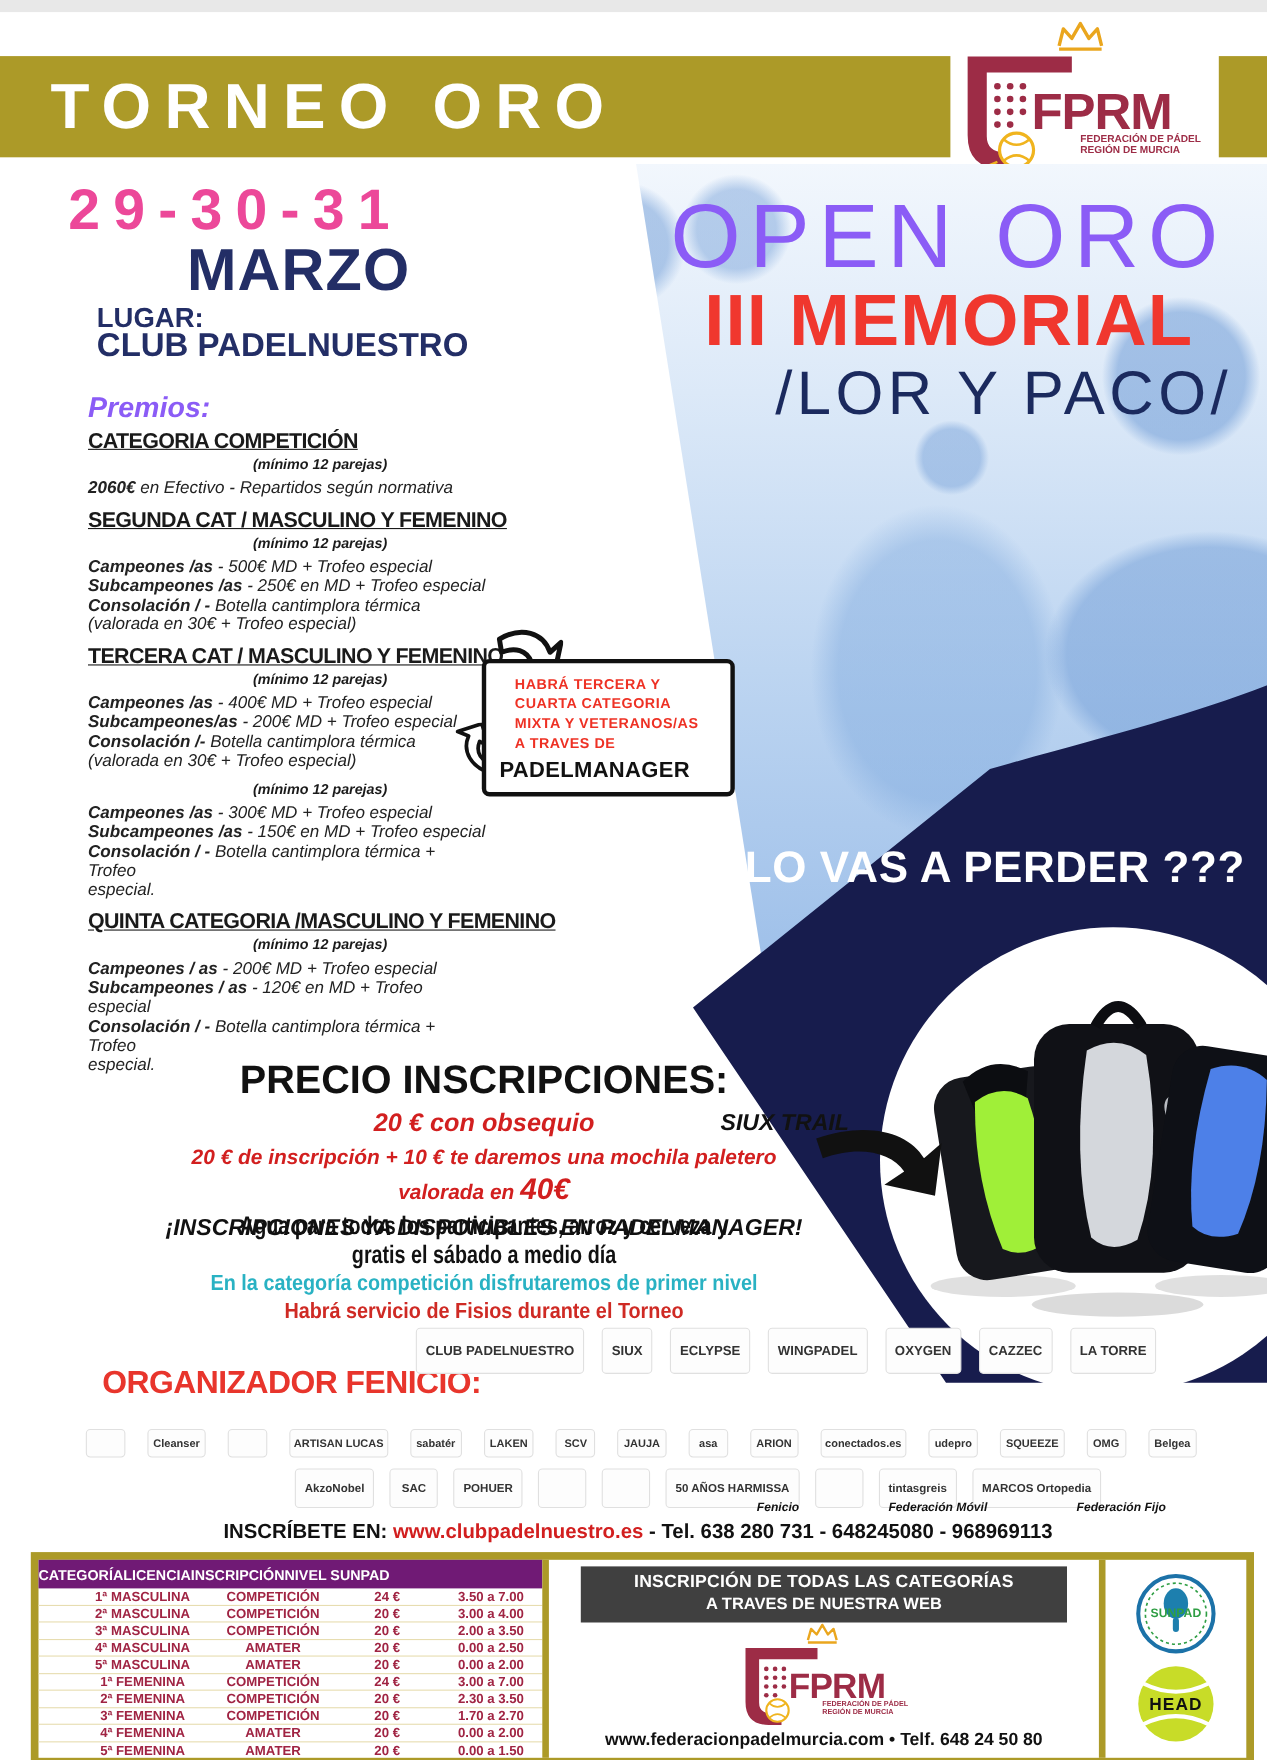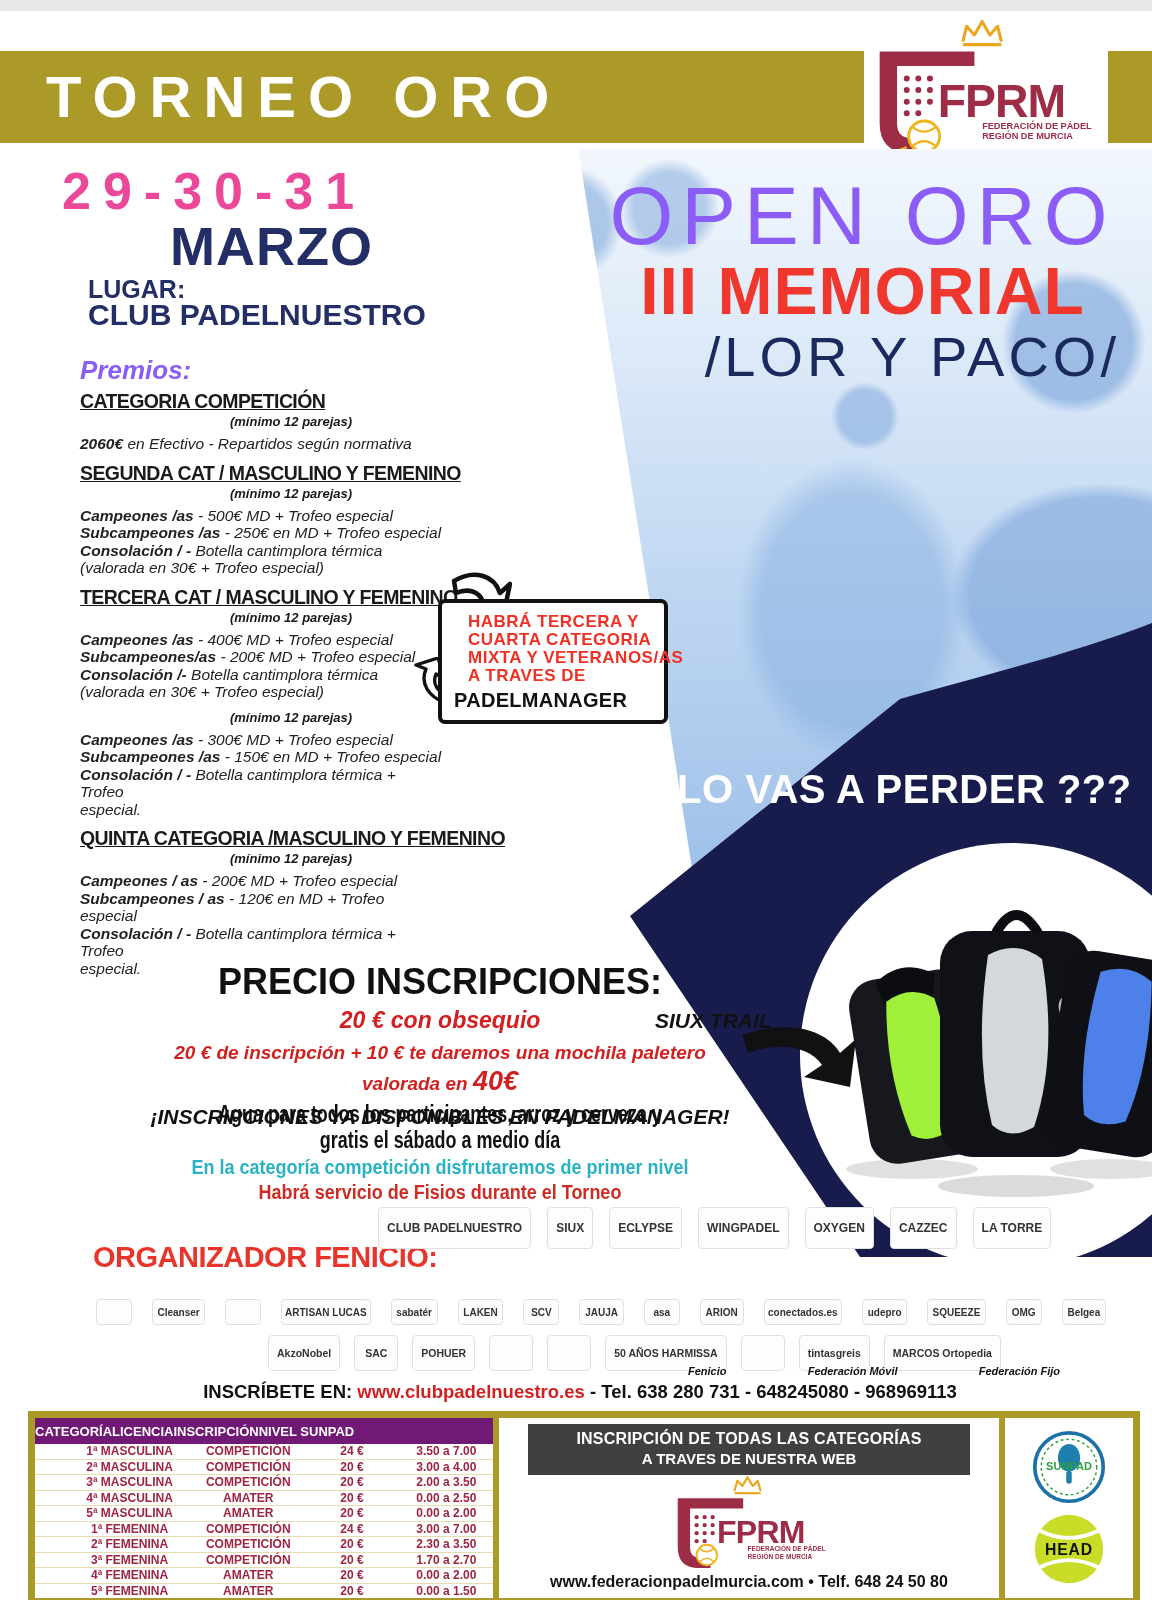--- a/index.html
+++ b/index.html
@@ -40,21 +40,21 @@
   .premios{left:80px;top:344px;width:362px;color:#1a1a1a;}
   .premios-title{color:#8b5cf6;font-size:26px;font-weight:bold;font-style:italic;margin-bottom:4px;}
   .psec{margin-bottom:9px;}
   .phead{font-size:19.5px;font-weight:bold;letter-spacing:-0.6px;text-decoration:underline;white-space:nowrap;}
   .pnote{font-size:13px;font-weight:bold;font-style:italic;padding-left:60px;text-align:center;margin:1px 0 6px;}
   .pline{font-size:15.5px;font-style:italic;line-height:17.5px;color:#222;}
   .pline b{font-style:italic;}
 
   
   .notice{left:438px;top:588px;width:230px;box-sizing:border-box;border:4px solid #111;border-radius:7px;background:#fff;padding:10px 12px 8px;z-index:6;}
-  .nline{color:#ee3124;font-size:17px;font-weight:bold;letter-spacing:.5px;line-height:18px;white-space:nowrap;padding-left:14px;}
+  .nline{color:#ee3124;font-size:13px;font-weight:bold;letter-spacing:.5px;line-height:18px;white-space:nowrap;padding-left:14px;}
   .nplat{color:#111;font-size:20px;font-weight:bold;margin-top:4px;letter-spacing:.3px;}
 
   
   .wedge{left:0;top:0;width:1152px;height:1600px;pointer-events:none;}
   .tagline{left:600px;top:756px;width:545px;text-align:center;font-size:40px;font-weight:bold;color:#fff;letter-spacing:.5px;z-index:5;white-space:nowrap;}
 
   
   .precio{left:120px;top:950px;width:640px;text-align:center;z-index:4;}
   .precio-title{font-size:36px;font-weight:bold;color:#111;letter-spacing:0;}
   .p-red1{font-size:23px;font-weight:bold;font-style:italic;color:#d21f1f;margin-top:4px;}
@@ -67,21 +67,21 @@
   
   .extras{left:120px;top:1090px;width:640px;text-align:center;z-index:4;}
   .agua{font-size:23px;font-weight:bold;color:#111;line-height:26px;transform:scaleX(.78);transform-origin:center;}
   .teal{font-size:20px;font-weight:bold;color:#29b2c3;margin-top:3px;transform:scaleX(.9);transform-origin:center;}
   .fisios{font-size:20px;font-weight:bold;color:#cf2a24;margin-top:2px;transform:scaleX(.9);transform-origin:center;}
 
   
   .organizador{left:93px;top:1230px;font-size:29px;font-weight:bold;color:#e8352c;letter-spacing:-0.5px;}
   .sprow{display:flex;align-items:center;flex-wrap:nowrap;}
   .sprow1{left:378px;top:1196px;width:700px;gap:16px;}
-  .sprow2{left:96px;top:1288px;width:1010px;gap:20px;}
+  .sprow2{left:78px;top:1288px;width:1010px;gap:20px;}
   .sprow3{left:268px;top:1324px;width:740px;gap:14px;}
   .chip{display:inline-flex;align-items:center;justify-content:center;border:1px solid #e0e0e0;border-radius:4px;color:#333;font-weight:bold;background:#fdfdfd;white-space:nowrap;}
   .sprow1 .chip{height:40px;padding:0 8px;font-size:12px;}
   .sprow2 .chip{height:24px;padding:0 6px;font-size:10px;min-width:22px;}
   .sprow3 .chip{height:34px;padding:0 8px;font-size:10.5px;min-width:26px;}
 
   
   .reg-labels{left:688px;top:1354px;width:372px;display:flex;justify-content:space-between;font-size:11px;font-weight:bold;font-style:italic;color:#111;}
   .register{left:140px;top:1370px;width:880px;text-align:center;font-size:18.5px;font-weight:bold;color:#111;white-space:nowrap;}
   .register .url{color:#d21f1f;}

